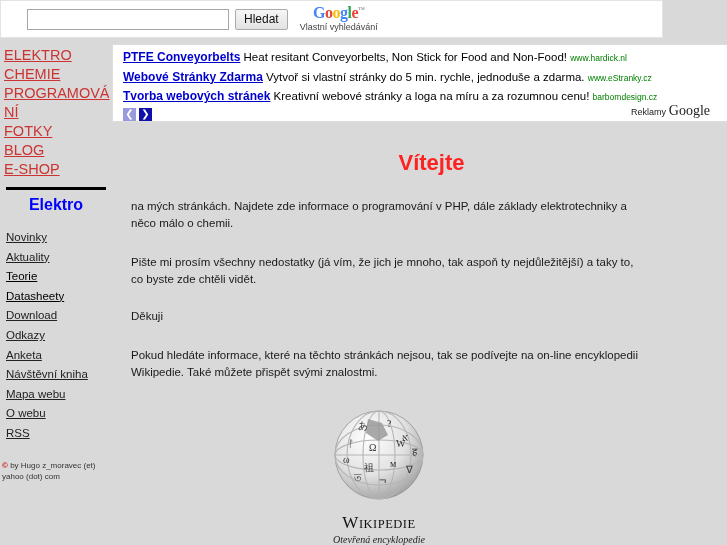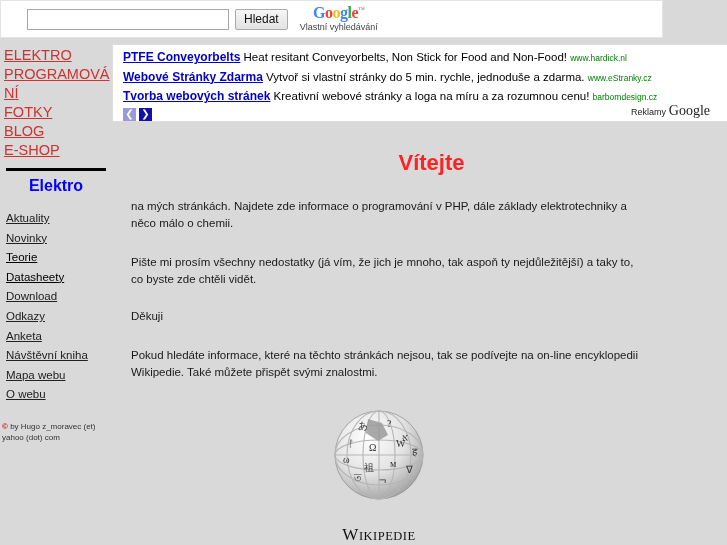--- a/index.html
+++ b/index.html
@@ -124,21 +124,21 @@
     font-size: 11.5px; color: #1a1a1a; line-height: 17px;
     margin: 22px 7px 0 7px; max-width: 508px;
   }
   .content p.tight { margin-top: 20px; }
 
   
   .wiki-wrap { margin-top: 26px; display: flex; justify-content: center; padding-right: 105px; }
   .wiki-logo { width: 118px; text-align: center; }
   .wiki-word {
     font-family: "Liberation Serif", serif;
-    font-size: 17px; color: #111; letter-spacing: 0.5px; margin-top: 14px;
+    font-size: 17px; color: #111; letter-spacing: 0.5px; margin-top: 2px;
   }
   .wiki-word .sm { font-size: 12.5px; }
   .wiki-sub {
     font-family: "Liberation Serif", serif;
     font-style: italic; font-size: 10px; color: #222; margin-top: 1px;
   }
 </style>
 </head>
 <body>
 
@@ -181,41 +181,43 @@
     </div>
 
     <div class="ads-brand"><span class="rk">Reklamy</span>
       <span class="gg">Google</span></div>
   </div>
 
   <div class="sidebar">
 
     <div class="topnav">
       <a>ELEKTRO</a>
+      <a>CHEMIE</a>
       <a>PROGRAMOVÁNÍ</a>
       <a>FOTKY</a>
       <a>BLOG</a>
       <a>E-SHOP</a>
     </div>
 
     <div class="divider"></div>
 
     <div class="section-title">Elektro</div>
 
     <div class="subnav">
+      <a>Novinky</a>
       <a>Aktuality</a>
-      <a>Novinky</a>
       <a class="bold">Teorie</a>
       <a class="bold">Datasheety</a>
       <a>Download</a>
       <a>Odkazy</a>
       <a>Anketa</a>
       <a>Návštěvní kniha</a>
       <a>Mapa webu</a>
       <a>O webu</a>
+      <a>RSS</a>
     </div>
 
     <div class="copyright"><span class="c">©</span>
       <span>by  Hugo z_moravec (et) yahoo (dot) com</span></div>
   </div>
 
   <div class="content">
 
     <h1 class="page-title">Vítejte</h1>
 

